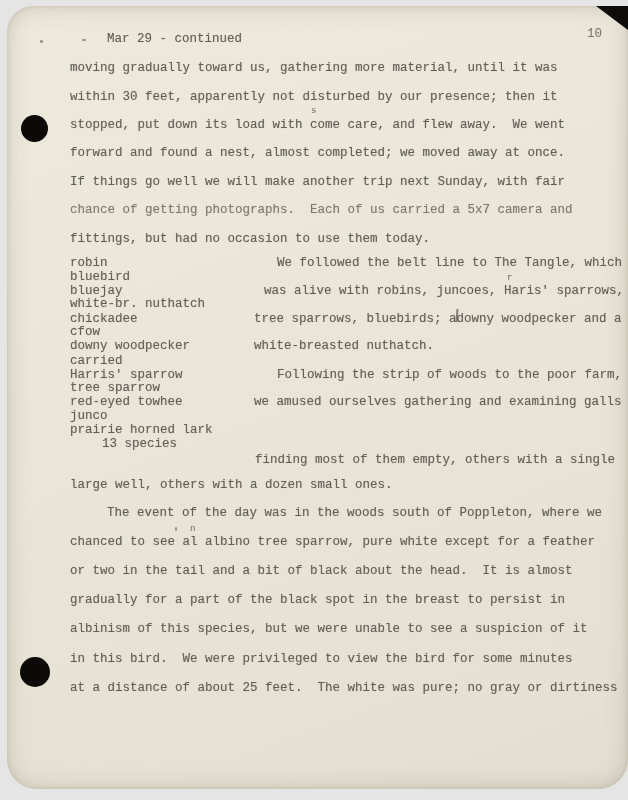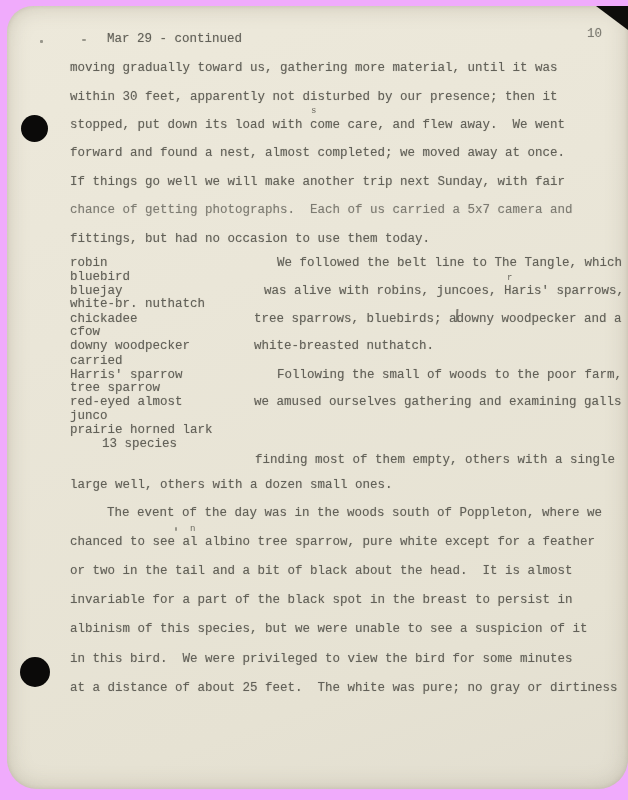--- a/index.html
+++ b/index.html
@@ -1,16 +1,16 @@
 <!DOCTYPE html>
 <html><head>
 <meta charset="utf-8">
 <style>
   html,body{margin:0;padding:0;background:#0e0d0b;}
-  .scan{position:relative;width:628px;height:800px;background:#f0abfc;overflow:hidden;
+  .scan{position:relative;width:628px;height:800px;background:#e5e5e5;overflow:hidden;
         font-family:"Liberation Mono","DejaVu Sans Mono",monospace;}
   .page{position:absolute;left:7px;top:6px;width:621px;height:783px;
         background:linear-gradient(160deg,#edE9db 0%,#eae6d8 35%,#e6e2d3 80%,#e2ded0 100%);
         border-radius:26px 6px 30px 30px;
         box-shadow:inset 0 0 22px rgba(115,105,85,.28), inset 0 0 4px rgba(115,105,85,.18);}
   .corner-notch{position:absolute;right:0;top:0;width:0;height:0;
         border-top:24px solid #0e0d0b;border-left:32px solid transparent;}
   .hole{position:absolute;background:#0b0a09;border-radius:50%;}
   .hole1{left:14px;top:109px;width:27px;height:27px;}
   .hole2{left:13px;top:651px;width:30px;height:30px;}
@@ -46,43 +46,43 @@
     <div class="ln" style="left:63px;top:250px">robin</div>
     <div class="ln" style="left:63px;top:264px">bluebird</div>
     <div class="ln" style="left:63px;top:278px">bluejay</div>
     <div class="ln" style="left:63px;top:291px">white-br. nuthatch</div>
     <div class="ln" style="left:63px;top:306px">chickadee</div>
     <div class="ln" style="left:63px;top:319px">cfow</div>
     <div class="ln" style="left:63px;top:333px">downy woodpecker</div>
     <div class="ln" style="left:63px;top:348px">carried</div>
     <div class="ln" style="left:63px;top:362px">Harris' sparrow</div>
     <div class="ln" style="left:63px;top:375px">tree sparrow</div>
-    <div class="ln" style="left:63px;top:389px">red-eyed almost</div>
+    <div class="ln" style="left:63px;top:389px">red-eyed towhee</div>
     <div class="ln" style="left:63px;top:403px">junco</div>
     <div class="ln" style="left:63px;top:417px">prairie horned lark</div>
     <div class="ln" style="left:95px;top:431px">13 species</div>
 
     <div class="ln" style="left:270px;top:250px">We followed the belt line to The Tangle, which</div>
     <div class="ln" style="left:257px;top:278px">was alive with robins, juncoes, Haris' sparrows,</div>
     <div class="sup" style="left:500px;top:268px">r</div>
     <div class="ln" style="left:247px;top:306px">tree sparrows, bluebirds; adowny woodpecker and a</div>
     <div class="mark insert-bar" style="left:449px;top:303px"></div>
     <div class="ln" style="left:247px;top:333px">white-breasted nuthatch.</div>
 
-    <div class="ln" style="left:270px;top:362px">Following the small of woods to the poor farm,</div>
+    <div class="ln" style="left:270px;top:362px">Following the strip of woods to the poor farm,</div>
     <div class="ln" style="left:247px;top:389px">we amused ourselves gathering and examining galls</div>
     <div class="ln" style="left:248px;top:447px">finding most of them empty, others with a single</div>
     <div class="ln" style="left:63px;top:472px">large well, others with a dozen small ones.</div>
 
     <div class="ln" style="left:100px;top:500px">The event of the day was in the woods south of Poppleton, where we</div>
     <div class="ln" style="left:63px;top:529px">chanced to see al albino tree sparrow, pure white except for a feather</div>
     <div class="sup" style="left:183px;top:519px">n</div>
     <div class="mark speck" style="left:168px;top:521px;width:2px;height:4px"></div>
     <div class="ln" style="left:63px;top:558px">or two in the tail and a bit of black about the head.  It is almost</div>
-    <div class="ln" style="left:63px;top:587px">invariable for a part of the black spot in the breast to persist in</div>
+    <div class="ln" style="left:63px;top:587px">gradually for a part of the black spot in the breast to persist in</div>
     <div class="ln" style="left:63px;top:616px">albinism of this species, but we were unable to see a suspicion of it</div>
     <div class="ln" style="left:63px;top:646px">in this bird.  We were privileged to view the bird for some minutes</div>
     <div class="ln" style="left:63px;top:675px">at a distance of about 25 feet.  The white was pure; no gray or dirtiness</div>
 
     <div class="hole hole1"></div>
     <div class="hole hole2"></div>
 
     <div class="corner-notch"></div>
   </div>
 </div>

